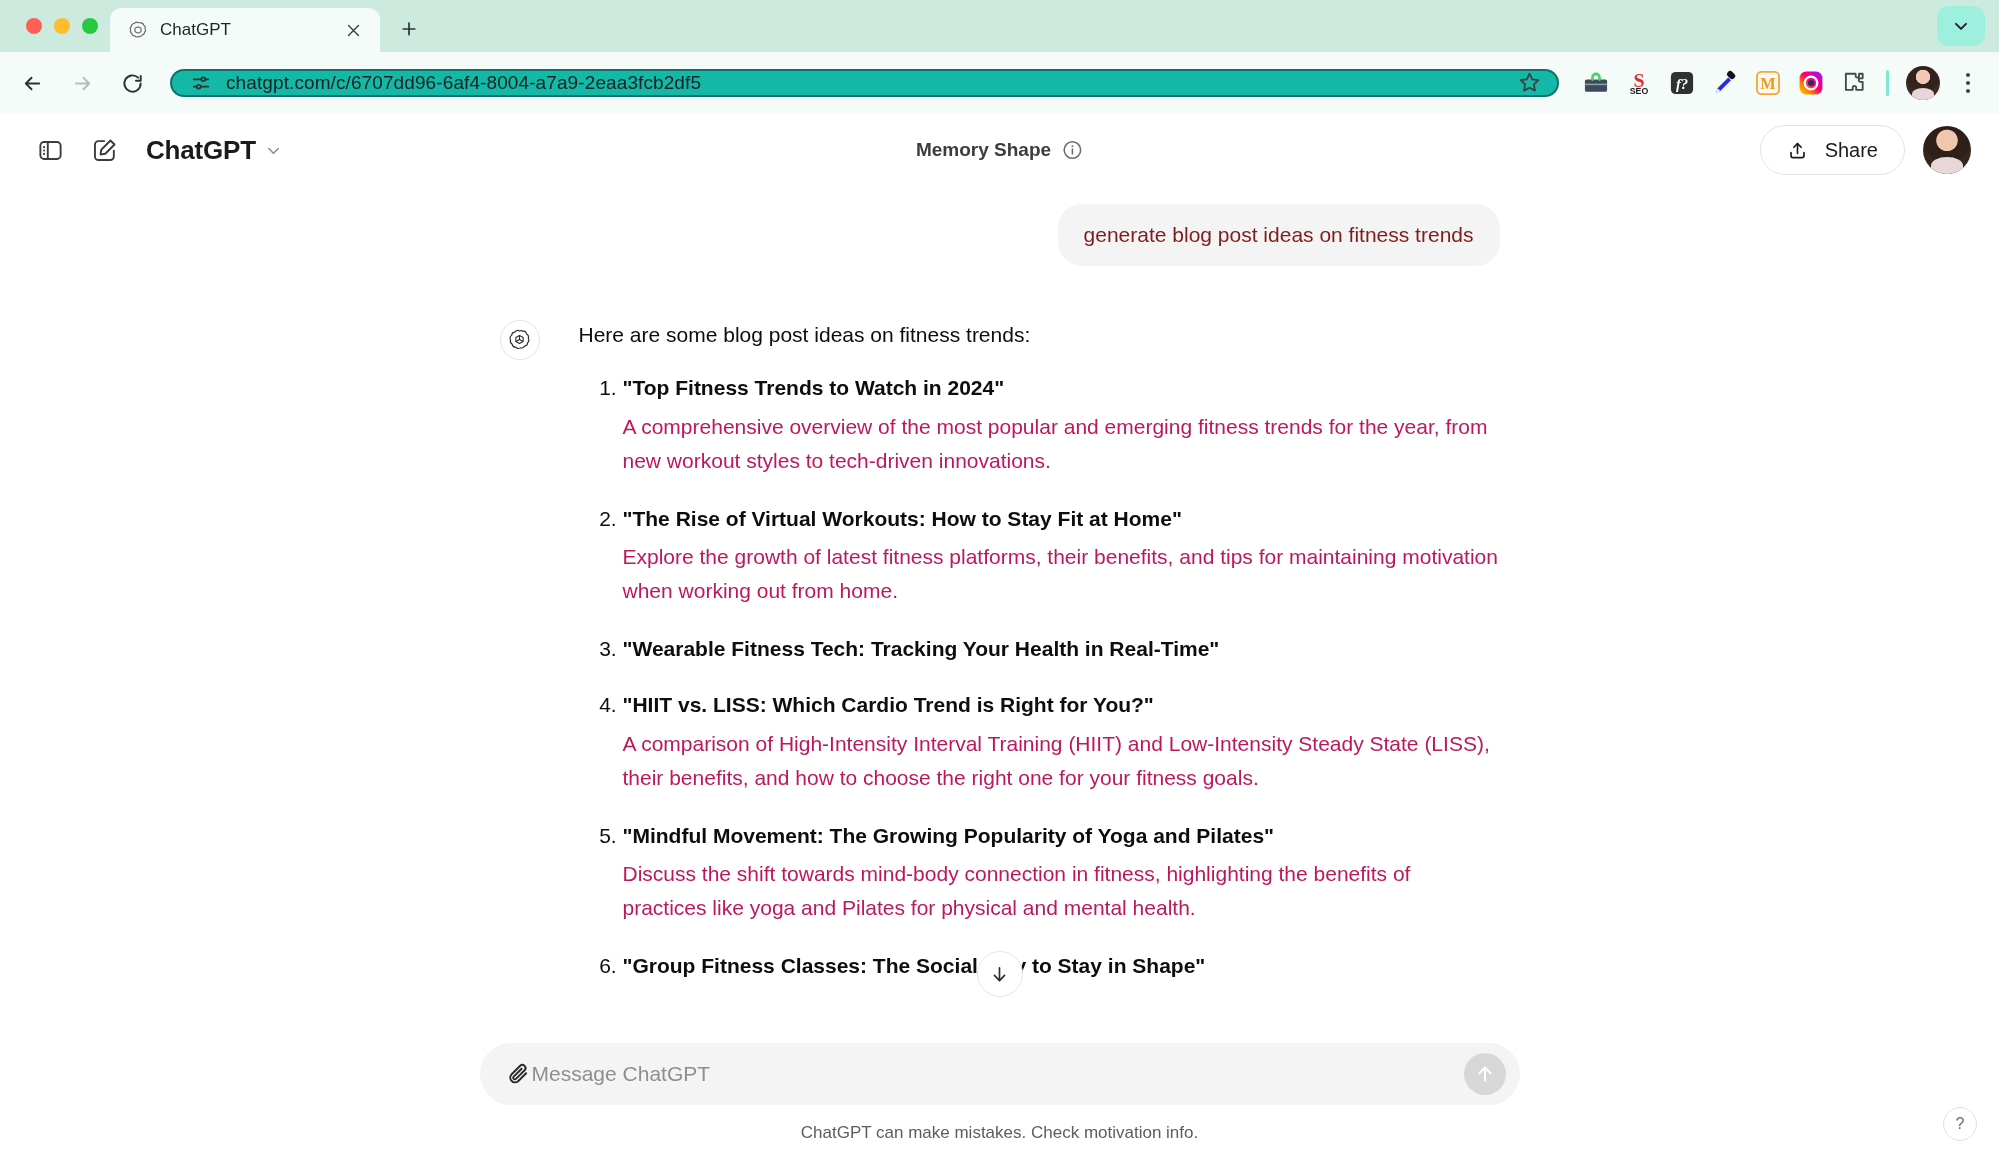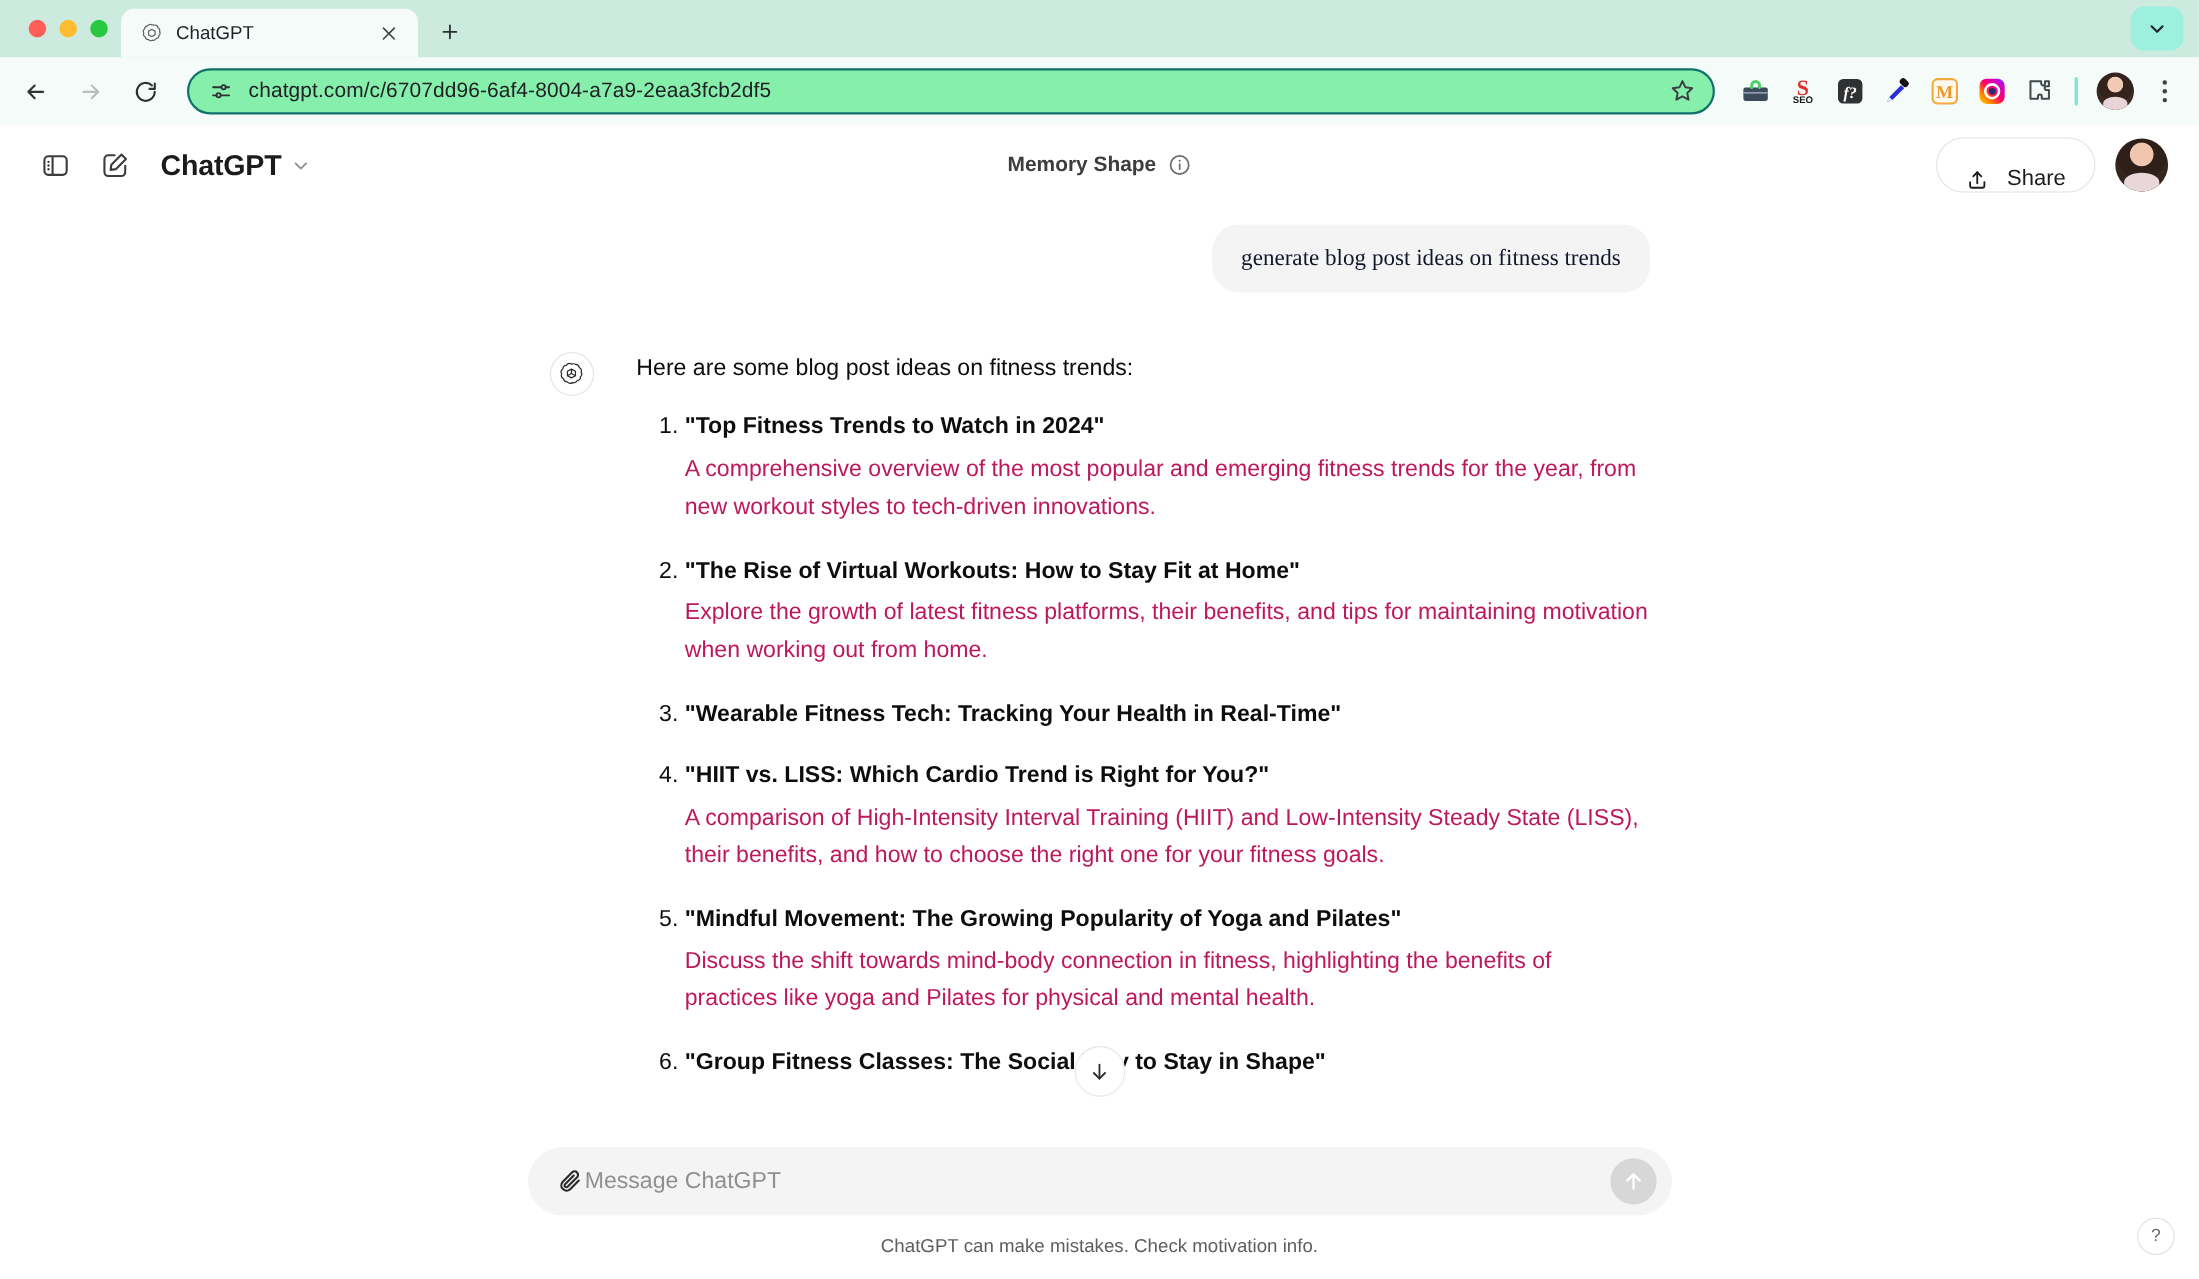--- a/index.html
+++ b/index.html
@@ -73,23 +73,23 @@
   }
   .nav-btn {
     width: 44px; height: 44px; border-radius: 50%;
     display: flex; align-items: center; justify-content: center;
     color: #2e3235; flex: 0 0 44px;
   }
   .nav-btn.disabled { color: #b4c0ba; }
 
   .omnibox {
     flex: 1;
-    height: 42px;
+    height: 28px;
     margin: 0 10px;
-    background: #86efac;
+    background: #14b8a6;
     border: 2px solid #10716a;
     border-radius: 24px;
     display: flex; align-items: center;
     padding: 0 14px 0 18px;
     gap: 14px;
   }
   .omni-icon { width: 22px; height: 22px; flex: 0 0 22px; color: #2e3235; }
   .omni-url {
     flex: 1; font-size: 19px; color: #202124;
     white-space: nowrap; overflow: hidden;
@@ -147,21 +147,21 @@
   .memory-text { font-size: 19px; font-weight: 600; color: #3d3d3d; }
   .memory-info { width: 22px; height: 22px; color: #6b6b6b; }
 
   .hdr-right {
     margin-left: auto; display: flex; align-items: center; gap: 18px;
   }
   .share-btn {
     height: 50px; padding: 0 26px;
     border: 1.5px solid #e2e2e2; border-radius: 25px;
     background: #fff;
-    display: flex; align-items: flex-end; gap: 17px;
+    display: flex; align-items: center; gap: 17px;
     font-size: 20px; color: #1b1b1b; font-weight: 400;
   }
   .share-icon { width: 21px; height: 21px; color: #1b1b1b; }
   .user-avatar {
     width: 48px; height: 48px; border-radius: 50%;
     background: radial-gradient(circle at 50% 30%, #f0c6ae 0 25%, #2e1f18 27% 55%, #34251d 56% 100%);
     position: relative; overflow: hidden;
   }
   .user-avatar::after {
     content: ""; position: absolute; left: 16%; bottom: 0; width: 68%; height: 36%;
@@ -174,23 +174,22 @@
     overflow: hidden;
   }
   .thread-inner {
     width: 1000px; margin: 0 auto; padding-top: 18px;
   }
   .user-row { display: flex; justify-content: flex-end; }
   .user-bubble {
     background: #f4f4f4;
     border-radius: 24px;
     padding: 15px 26px;
-    font-size: 21px; color: #0f172a; line-height: 1.5;
+    font-size: 21px; color: #7f1d1d; line-height: 1.5;
     max-width: 760px;
-    font-family: Liberation Serif, serif;
   }
 
   .assistant-row {
     display: flex; gap: 39px; margin-top: 52px; align-items: flex-start;
   }
   .gpt-avatar {
     width: 40px; height: 40px; border-radius: 50%;
     border: 1px solid #e3e3e3;
     display: flex; align-items: center; justify-content: center;
     flex: 0 0 40px; margin-top: 2px;

